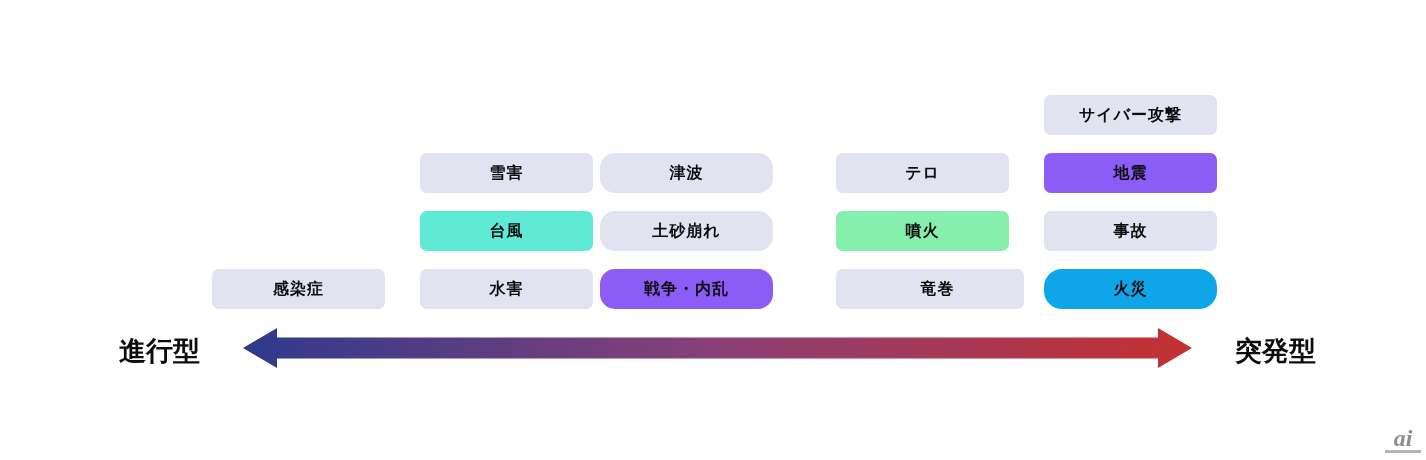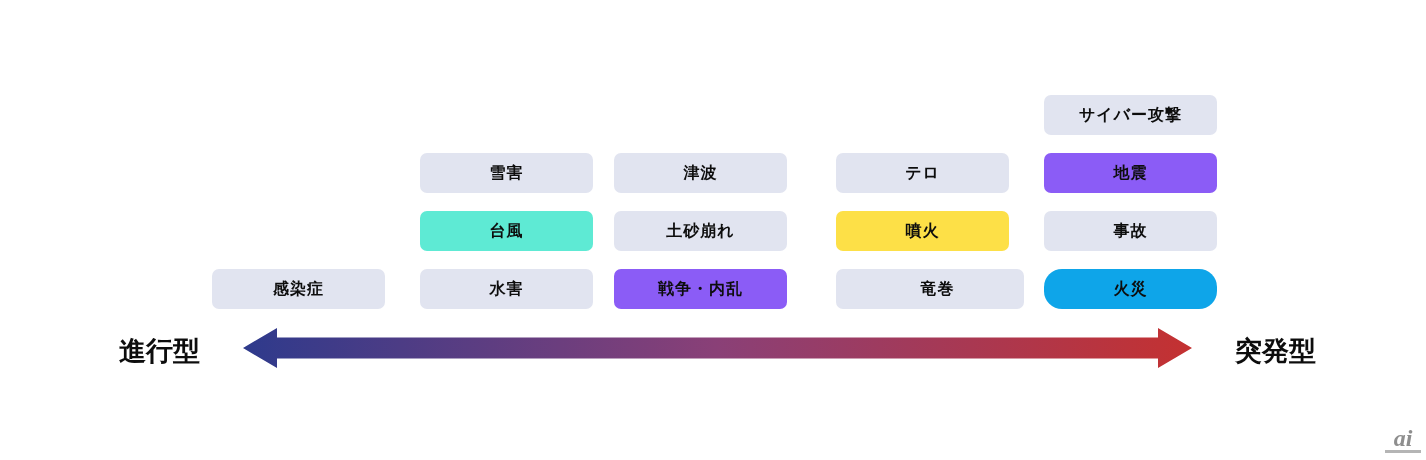--- a/index.html
+++ b/index.html
@@ -28,21 +28,21 @@
   .dbox span {
     font-size: 16px;
     font-weight: bold;
     color: #0d0d0d;
     letter-spacing: 1px;
     white-space: nowrap;
   }
   
   .c1 { left: 212px; }
   .c2 { left: 420px; }
-  .c3 { left: 614px; }
+  .c3 { left: 600px; border-radius: 15px; }
   .c4 { left: 836px; }
   .c5 { left: 1044px; }
   
   .r1 { top: 95px; }
   .r2 { top: 153px; }
   .r3 { top: 211px; }
   .r4 { top: 269px; }
 
   
   .axis-arrow {
@@ -126,21 +126,21 @@
   <div class="dbox c3 r3" style="background: rgb(225, 228, 240);">
     <span>土砂崩れ</span>
   </div>
   <div class="dbox c3 r4" style="background: #8b5cf6;">
     <span>戦争・内乱</span>
   </div>
 
   <div class="dbox c4 r2" style="background: rgb(225, 228, 240);">
     <span>テロ</span>
   </div>
-  <div class="dbox c4 r3" style="background: #fde047;">
+  <div class="dbox c4 r3" style="background: #86efac;">
     <span>噴火</span>
   </div>
   <div class="dbox c4 r4" style="background: rgb(225, 228, 240); padding-left: 15px;">
     <span>竜巻</span>
   </div>
 
   <div class="dbox c5 r1" style="background: rgb(225, 228, 240);">
     <span>サイバー攻撃</span>
   </div>
   <div class="dbox c5 r2" style="background: #8b5cf6;">

